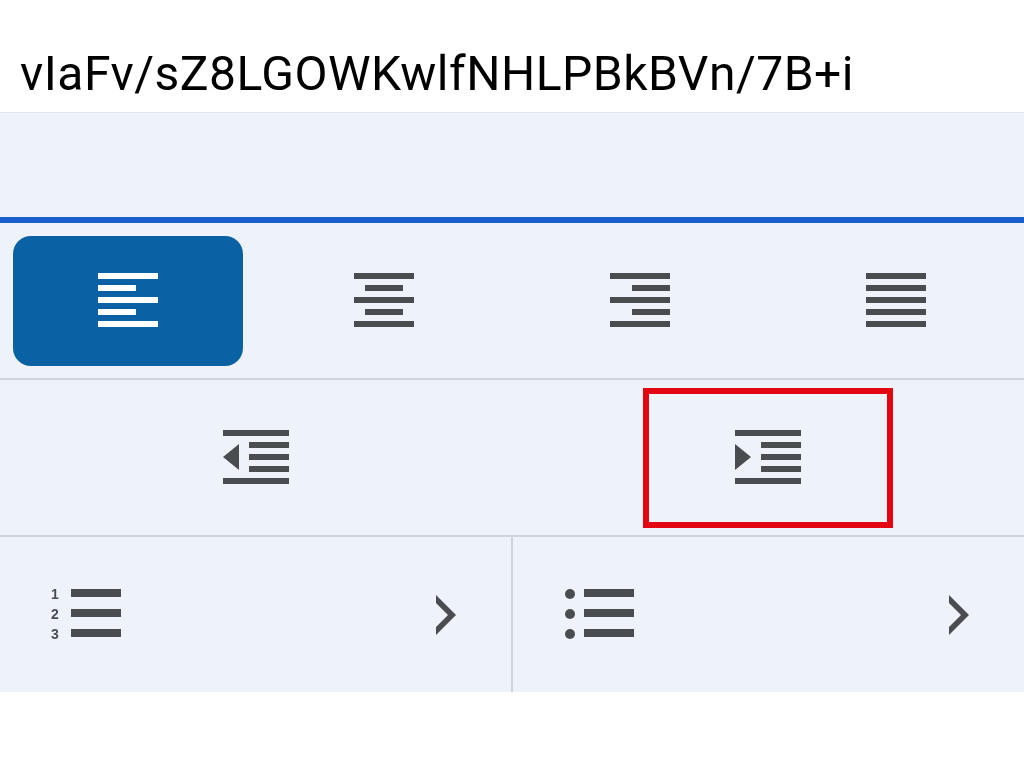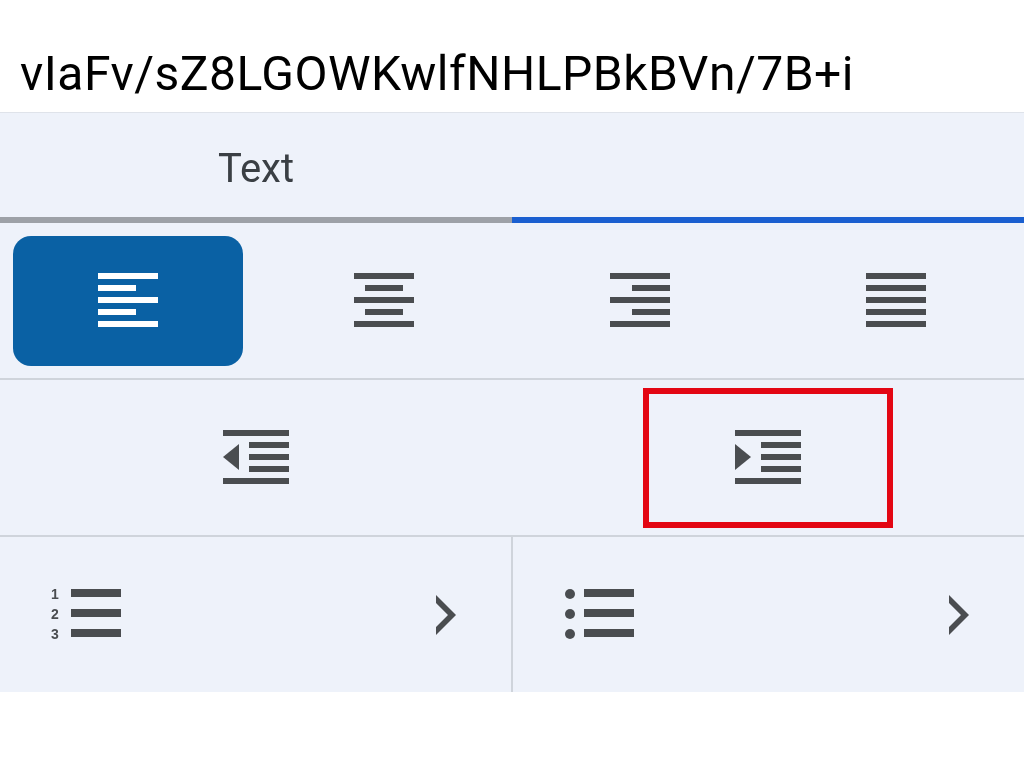--- a/index.html
+++ b/index.html
@@ -85,24 +85,20 @@
 </style>
 </head>
 <body>
 
 <div class="top-text">vIaFv/sZ8LGOWKwlfNHLPBkBVn/7B+i</div>
 
 <div class="panel">
 
   <div class="tabs">
     <div class="tab">
-      <span>Text</span>
-      <div class="tab-underline inactive"></div>
-    </div>
-    <div class="tab">
       <div class="tab-underline active"></div>
     </div>
   </div>
 
   <div class="row align">
     <div class="cell">
       <div class="btn selected-pill">
         <svg width="60" height="56" viewBox="0 0 60 56">
           <rect x="0" y="0" width="60" height="6"></rect>
           <rect x="0" y="12" width="38" height="6"></rect>

